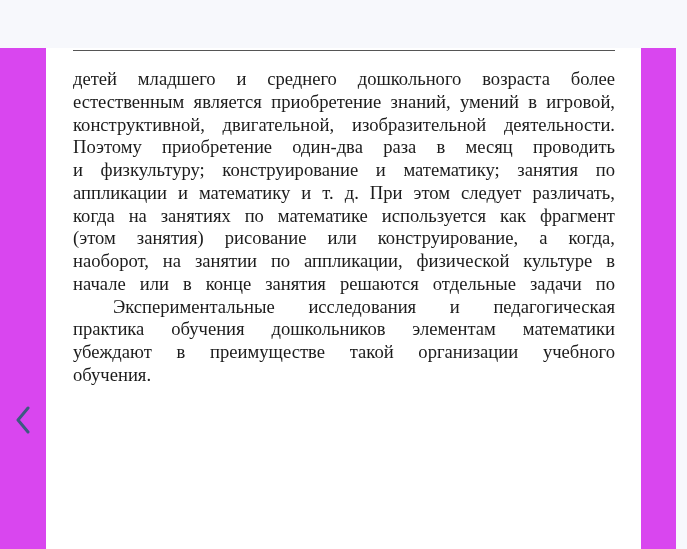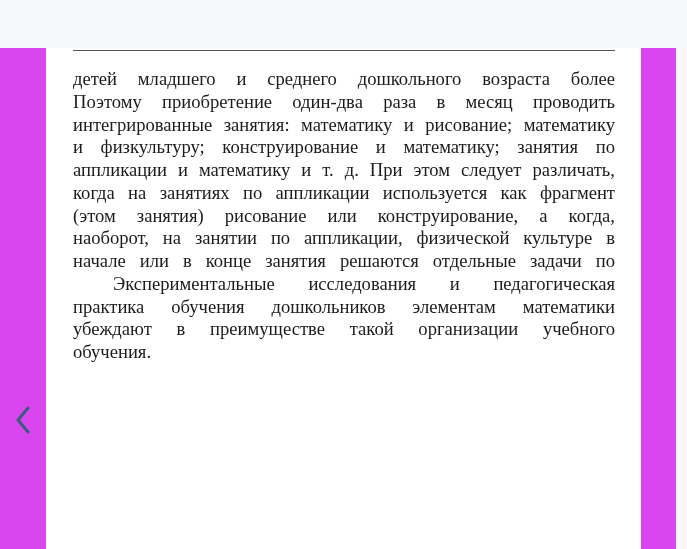--- a/index.html
+++ b/index.html
@@ -82,25 +82,26 @@
     <svg viewBox="0 0 16 28">
       <polyline points="13,2 3,14 13,26" fill="none" stroke="#3d5a80" stroke-width="3" stroke-linecap="round" stroke-linejoin="round"></polyline>
     </svg>
   </div>
 
   <div class="page">
     <div class="rule"></div>
     <div class="text">
 
       <span class="line">детей младшего и среднего дошкольного возраста более</span>
+      <span class="line">естественным является приобретение знаний, умений в игровой,</span>
+      <span class="line">конструктивной, двигательной, изобразительной деятельности.</span>
       <span class="line">Поэтому приобретение один-два раза в месяц проводить</span>
-      <span class="line">интегрированные занятия: математику и рисование; математику</span>
       <span class="line">и физкультуру; конструирование и математику; занятия по</span>
       <span class="line">аппликации и математику и т. д. При этом следует различать,</span>
-      <span class="line">когда на занятиях по аппликации используется как фрагмент</span>
+      <span class="line">когда на занятиях по математике используется как фрагмент</span>
       <span class="line">(этом занятия) рисование или конструирование, а когда,</span>
       <span class="line">наоборот, на занятии по аппликации, физической культуре в</span>
       <span class="line">начале или в конце занятия решаются отдельные задачи по</span>
 
       <span class="line indent">Экспериментальные исследования и педагогическая</span>
       <span class="line">практика обучения дошкольников элементам математики</span>
       <span class="line">убеждают в преимуществе такой организации учебного</span>
       <span class="line last">обучения.</span>
     </div>
   </div>

